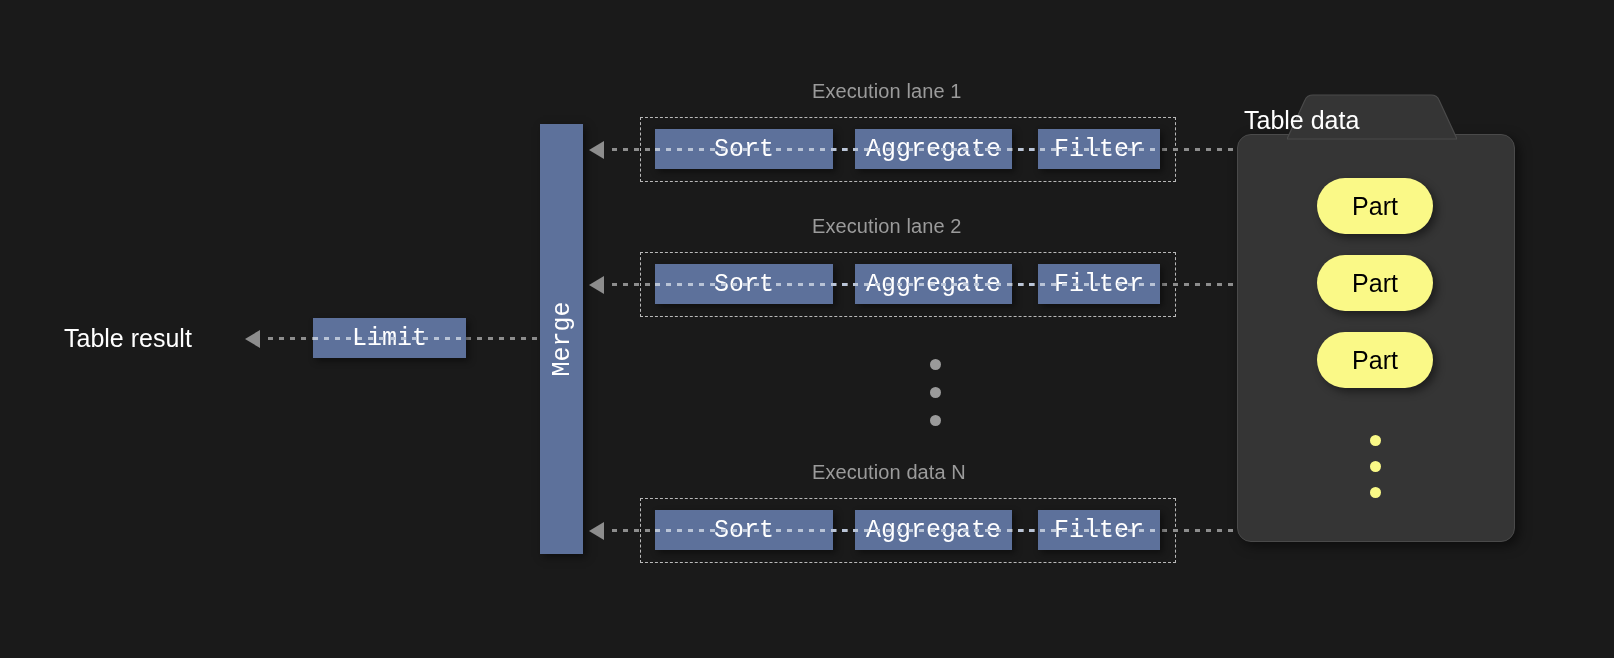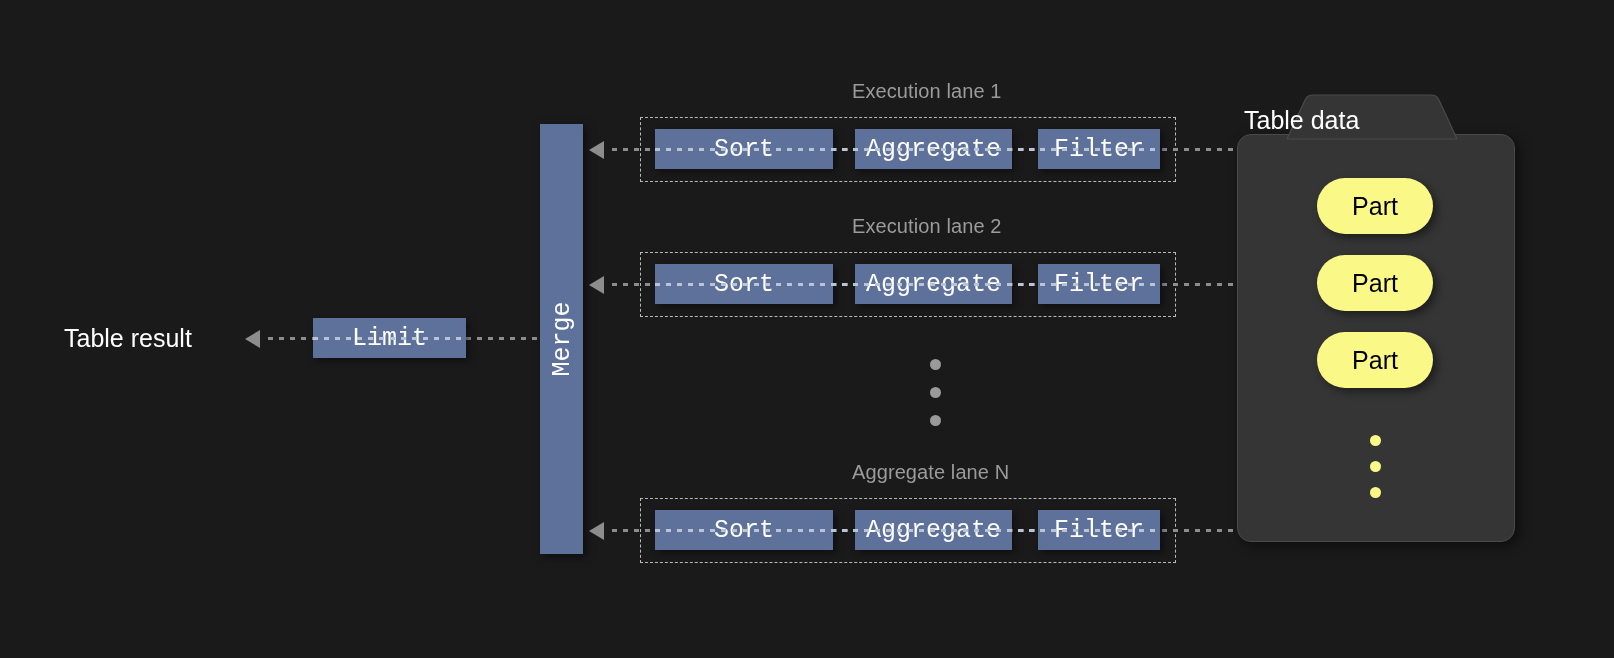--- a/index.html
+++ b/index.html
@@ -21,21 +21,20 @@
   }
 
   
   .label-sans {
     position: absolute;
     font-family: "Liberation Sans", sans-serif;
     color: #9b9b9b;
     font-size: 20px;
     white-space: nowrap;
     letter-spacing: 0.1px;
-    margin-left: 40px;
   }
   .query-result {
     position: absolute;
     font-family: "Liberation Sans", sans-serif;
     color: #ffffff;
     font-size: 25px;
     white-space: nowrap;
     left: 64px;
     top: 324px;
   }
@@ -215,21 +214,21 @@
   <div class="arrow-left" style="left:589px; top:276px;"></div>
 
   <div class="op-box" style="left:655px; top:264px; width:178px; height:40px;">Sort</div>
   <div class="op-box" style="left:855px; top:264px; width:157px; height:40px;">Aggregate</div>
   <div class="op-box" style="left:1038px; top:264px; width:122px; height:40px;">Filter</div>
 
   <div class="vdot" style="left:930px; top:359px;"></div>
   <div class="vdot" style="left:930px; top:387px;"></div>
   <div class="vdot" style="left:930px; top:415px;"></div>
 
-  <div class="label-sans" style="left:812px; top:461px;">Aggregate lane N</div>
+  <div class="label-sans" style="left:812px; top:461px;">Execution data N</div>
   <div class="lane-box" style="left:640px; top:498px; width:536px; height:65px;"></div>
 
   <div class="dot-line" style="left:612px; top:529px; width:624px;"></div>
   <div class="dot-line over" style="left:655px; top:529px; width:505px;"></div>
   <div class="arrow-left" style="left:589px; top:522px;"></div>
 
   <div class="op-box" style="left:655px; top:510px; width:178px; height:40px;">Sort</div>
   <div class="op-box" style="left:855px; top:510px; width:157px; height:40px;">Aggregate</div>
   <div class="op-box" style="left:1038px; top:510px; width:122px; height:40px;">Filter</div>
 

